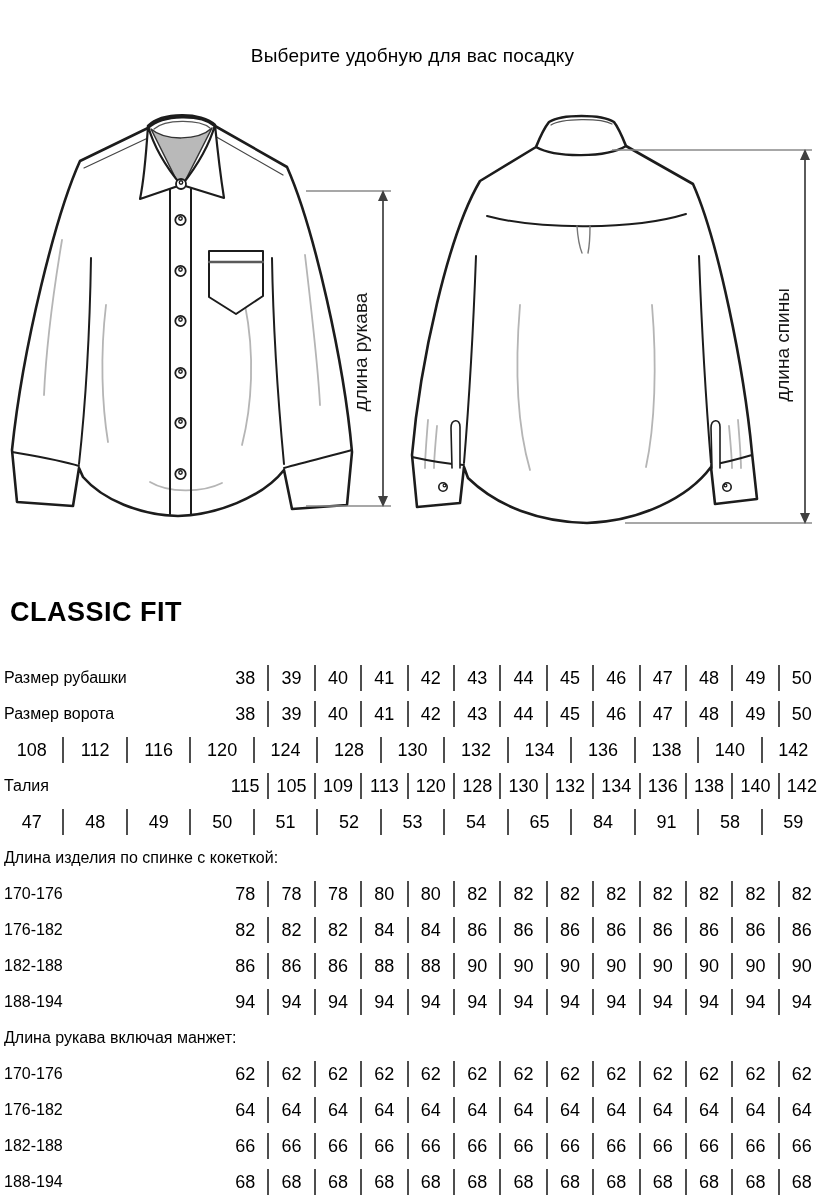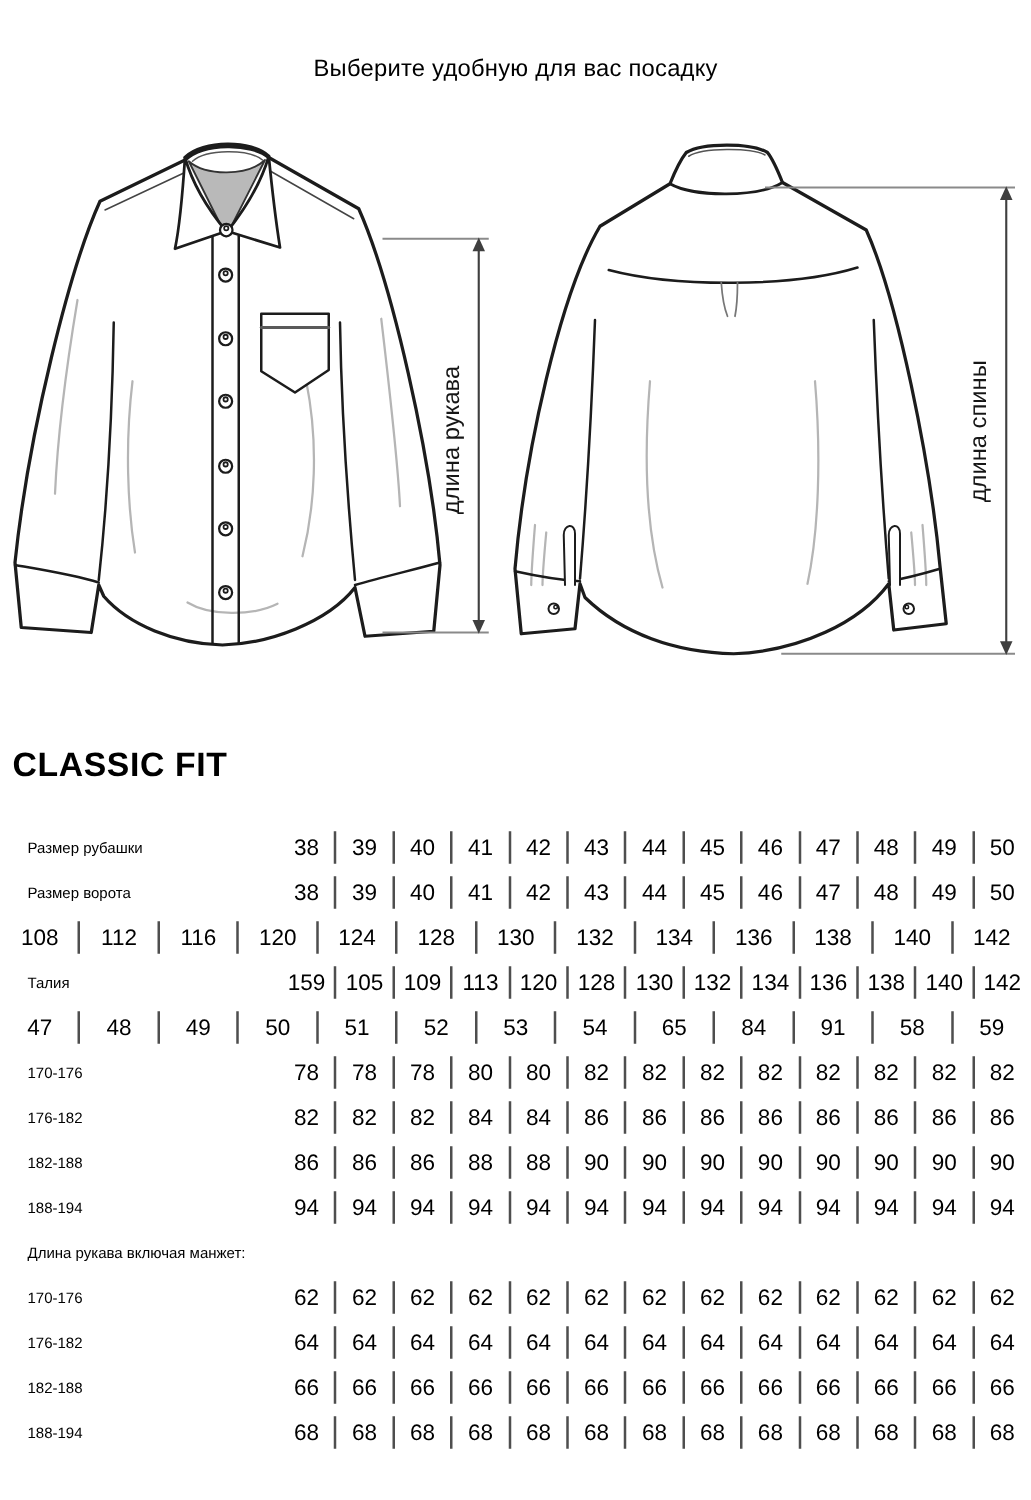--- a/index.html
+++ b/index.html
@@ -5,21 +5,21 @@
   html,body{margin:0;padding:0;background:#fff;}
   body{width:825px;height:1200px;font-family:"Liberation Sans",sans-serif;color:#000;overflow:hidden;}
   .page{position:relative;width:825px;height:1200px;background:#fff;}
   .title{position:absolute;top:45px;left:0;width:100%;text-align:center;font-size:19px;letter-spacing:.2px;}
   .diagrams{position:absolute;top:105px;left:0;width:825px;height:450px;}
   svg text{font-family:"Liberation Sans",sans-serif;fill:#161616;}
   .heading{position:absolute;top:579px;left:10px;font-size:27px;font-weight:bold;letter-spacing:.5px;margin-top:18px;}
   .subtitle{position:absolute;top:616px;left:10px;font-size:21px;}
   .size-table{position:absolute;top:660px;left:0;width:825px;}
   .trow{display:flex;height:36px;align-items:center;}
-  .rlabel{flex:0 0 auto;width:222px;padding-left:22px;box-sizing:border-box;font-size:12px;white-space:nowrap;}
+  .rlabel{flex:0 0 auto;width:222px;padding-left:4px;box-sizing:border-box;font-size:16px;white-space:nowrap;}
   .trow.section .rlabel{width:auto;flex:1;}
   .cell{flex:1;position:relative;height:100%;display:flex;align-items:center;justify-content:center;font-size:18px;}
   .cell + .cell::before{content:"";position:absolute;left:-1px;top:5px;bottom:5px;width:2px;background:#4e4e4e;}
 </style>
 </head>
 <body>
 
 <div class="page">
 
   <div class="title">Выберите удобную для вас посадку</div>
@@ -185,21 +185,21 @@
         <div class="cell">130</div>
         <div class="cell">132</div>
         <div class="cell">134</div>
         <div class="cell">136</div>
         <div class="cell">138</div>
         <div class="cell">140</div>
         <div class="cell">142</div>
       </div>
       <div class="trow">
         <div class="rlabel">Талия</div>
-        <div class="cell">159</div>
+        <div class="cell">115</div>
         <div class="cell">105</div>
         <div class="cell">109</div>
         <div class="cell">113</div>
         <div class="cell">120</div>
         <div class="cell">128</div>
         <div class="cell">130</div>
         <div class="cell">132</div>
         <div class="cell">134</div>
         <div class="cell">136</div>
         <div class="cell">138</div>
@@ -214,20 +214,23 @@
         <div class="cell">51</div>
         <div class="cell">52</div>
         <div class="cell">53</div>
         <div class="cell">54</div>
         <div class="cell">65</div>
         <div class="cell">84</div>
         <div class="cell">91</div>
         <div class="cell">58</div>
         <div class="cell">59</div>
       </div>
+      <div class="trow section">
+        <div class="rlabel">Длина изделия по спинке с кокеткой:</div>
+      </div>
       <div class="trow">
         <div class="rlabel">170-176</div>
         <div class="cell">78</div>
         <div class="cell">78</div>
         <div class="cell">78</div>
         <div class="cell">80</div>
         <div class="cell">80</div>
         <div class="cell">82</div>
         <div class="cell">82</div>
         <div class="cell">82</div>

